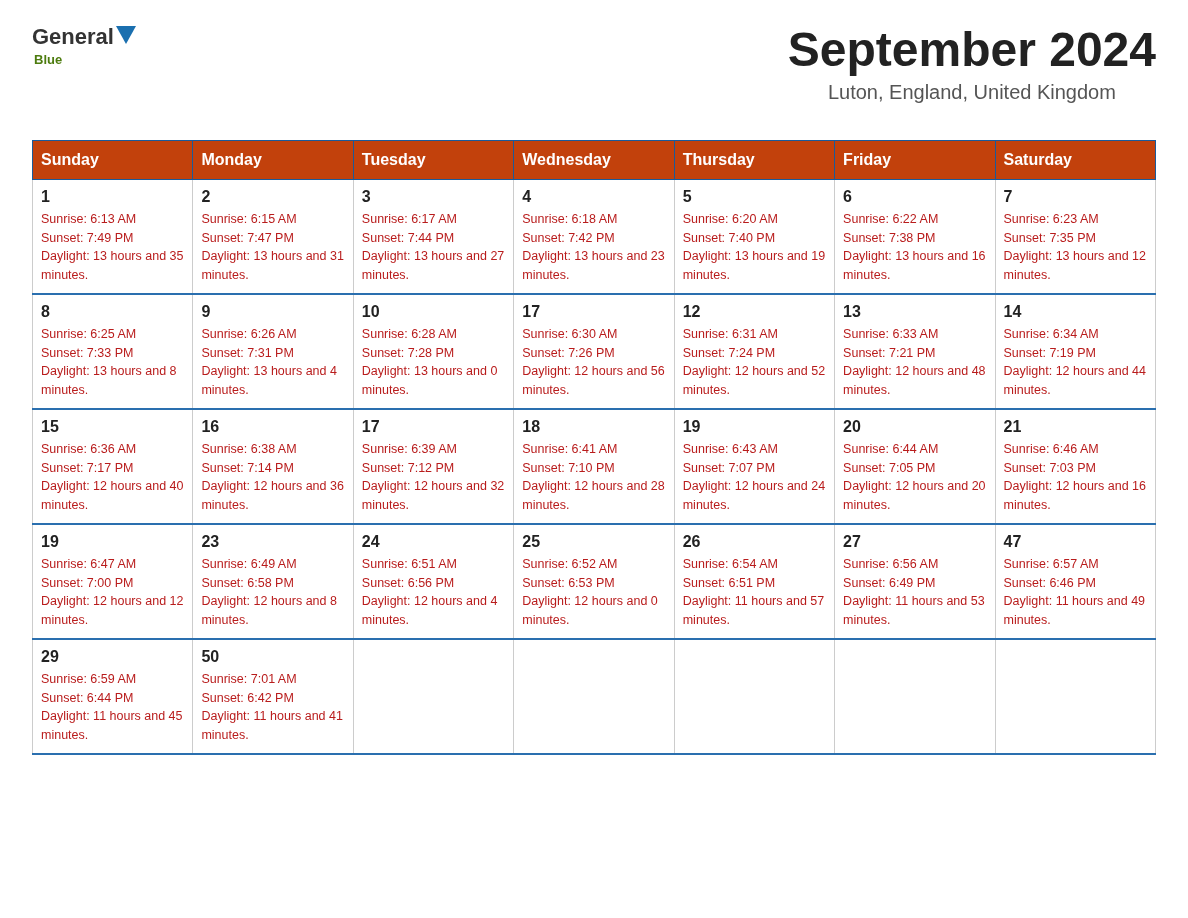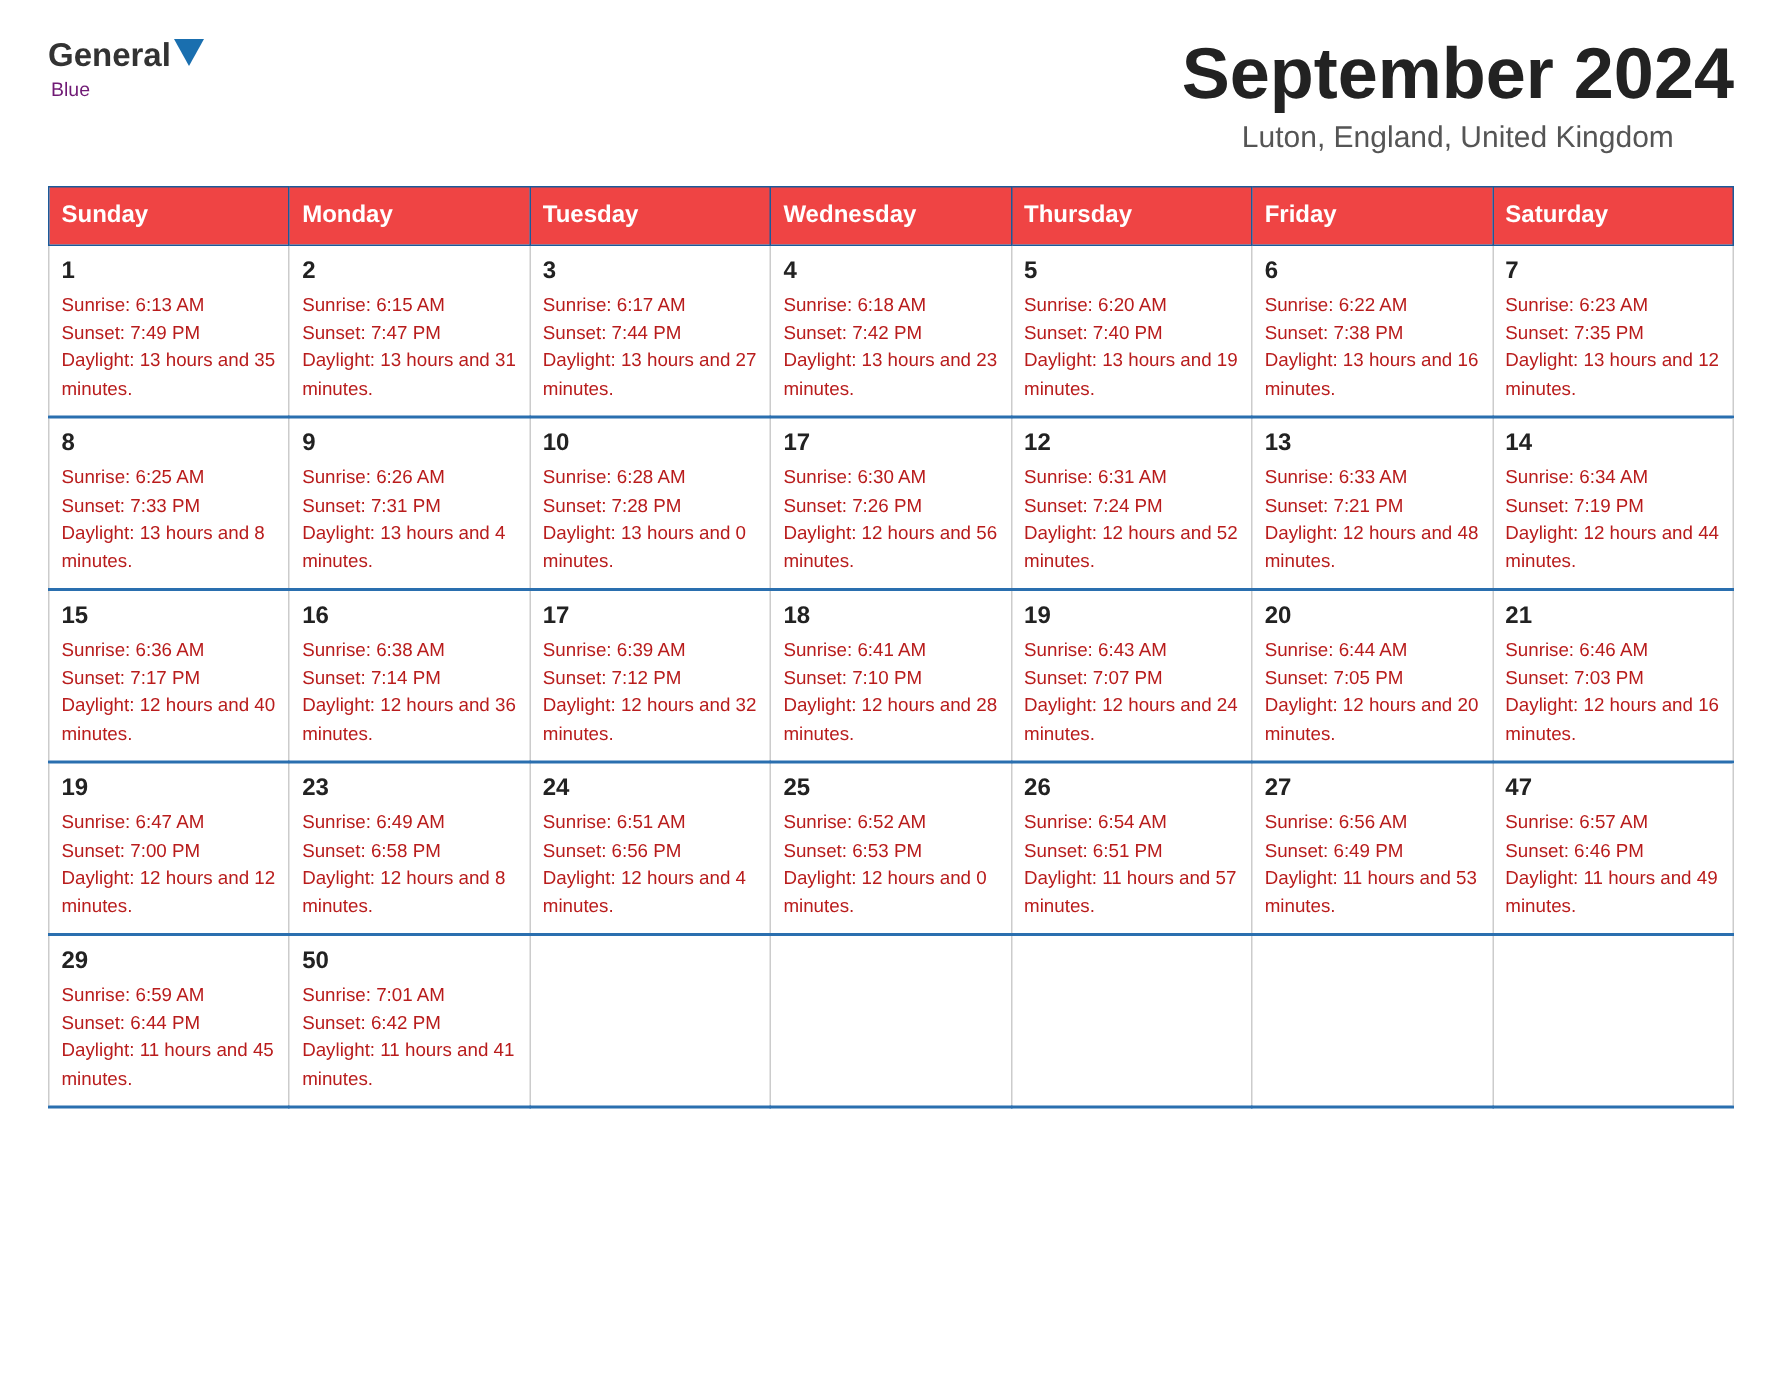--- a/index.html
+++ b/index.html
@@ -7,21 +7,21 @@
       font-family: Arial, sans-serif;
       background: #fff;
       padding: 24px 32px;
       width: 1188px;
       min-height: 918px;
     }
     .header {
       display: flex;
       justify-content: space-between;
       align-items: flex-start;
-      margin-bottom: 20px;
+      margin-bottom: 36px;
     }
     .logo {
       display: flex;
       flex-direction: column;
       align-items: flex-start;
     }
     .logo-text {
       display: flex;
       align-items: center;
       font-size: 22px;
@@ -33,22 +33,22 @@
       width: 0; height: 0;
       border-left: 10px solid transparent;
       border-right: 10px solid transparent;
       border-top: 18px solid #1a6faf;
       margin-left: 2px;
       margin-top: -4px;
       display: inline-block;
     }
     .logo-tagline {
       font-size: 13px;
-      color: #701a75;
-      font-weight: normal;
+      color: #4d7c0f;
+      font-weight: bold;
       margin-top: 2px;
       margin-left: 2px;
     }
     .title-block {
       text-align: center;
     }
     .title-block h1 {
       font-size: 48px;
       font-weight: bold;
       color: #222;
@@ -58,21 +58,21 @@
       font-size: 20px;
       color: #555;
       margin-top: 4px;
     }
     table {
       width: 100%;
       border-collapse: collapse;
       table-layout: fixed;
     }
     thead tr th {
-      background-color: #ef4444;
+      background-color: #c2410c;
       color: #fff;
       font-size: 16px;
       font-weight: bold;
       padding: 10px 8px;
       text-align: left;
       border: 1px solid #1a5a9a;
     }
     tbody tr td {
       border: 1px solid #ccc;
       vertical-align: top;

